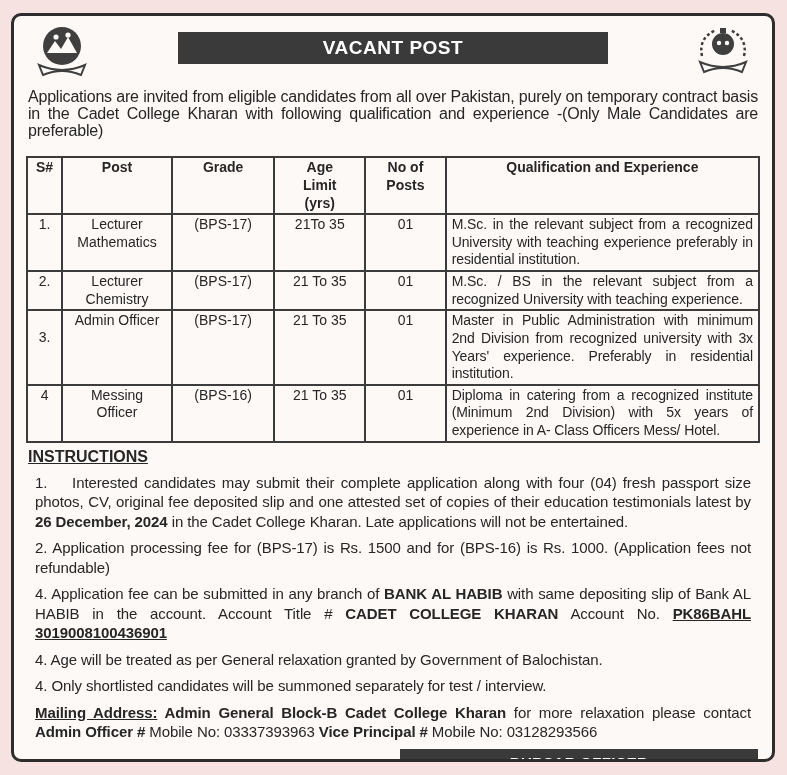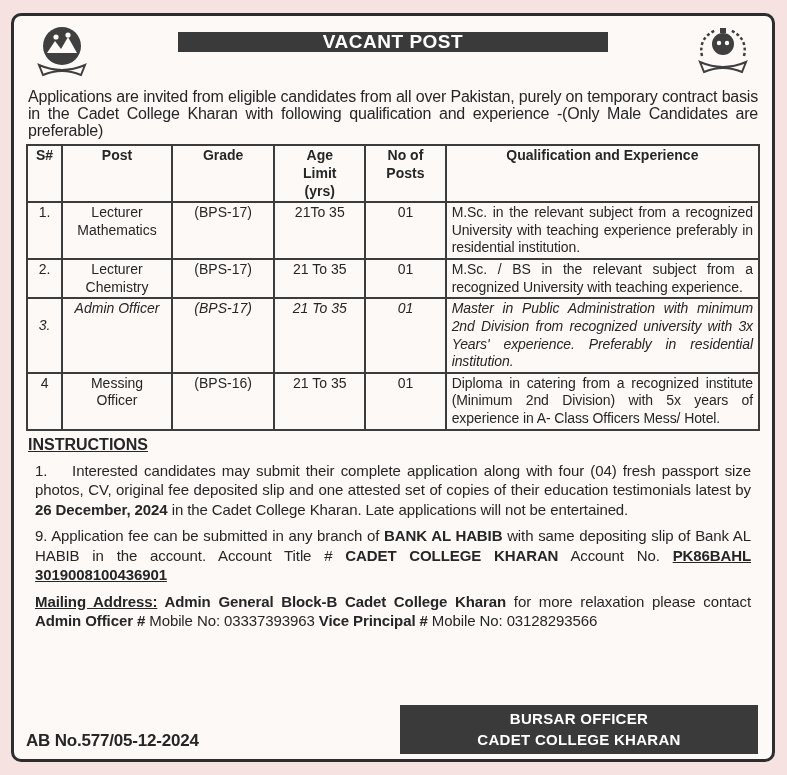--- a/index.html
+++ b/index.html
@@ -21,43 +21,43 @@
     padding: 6px 12px 3px 12px;
     display: flex; flex-direction: column;
     overflow: hidden;
   }
   
   .header { position: relative; height: 60px; flex: none; }
   .logo { position: absolute; top: 2px; }
   .logo-left { left: 4px; width: 64px; height: 58px; }
   .logo-right { right: 4px; width: 66px; height: 60px; }
   .banner {
-    margin: 10px auto 0; width: 430px; height: 20px;
+    margin: 10px auto 0; width: 430px; height: 32px;
     background: #3a3a3a; color: #fff;
     font-weight: bold; font-size: 19px; letter-spacing: .5px;
     display: flex; align-items: center; justify-content: center;
   }
   
   .intro {
-    margin: 6px 2px 2px; font-size: 16px; line-height: 1.07;
+    margin: 6px 2px 14px; font-size: 16px; line-height: 1.07;
     text-align: justify; letter-spacing: -0.2px;
   }
   
   table { width: 100%; border-collapse: collapse; table-layout: fixed; margin-top: 3px; }
   th, td {
     border: 2px solid #3c3c3c;
     padding: 1px 5px; vertical-align: top;
     font-size: 14px; line-height: 1.26;
   }
   th { font-weight: bold; text-align: center; white-space: pre-line; height: 50px; }
   td.c { text-align: center; white-space: pre-line; }
   td.qual { text-align: justify; letter-spacing: -0.1px; }
   tr.r1 td { height: 56px; }
   tr.r2 td { height: 38px; }
-  tr.r3 td { height: 74px; font-style: italic; }
+  tr.r3 td { height: 74px; }
   tr.r4 td { height: 54px; }
   td.down { padding-top: 18px; }
   
   .instructions { margin: 4px 2px 0; }
   .ins-title {
     font-weight: bold; text-decoration: underline;
     font-size: 16px; margin: 1px 0 3px;
   }
   p.ins {
     margin: 7px; font-size: 15px; line-height: 1.3;
@@ -162,21 +162,24 @@
       <td class="c">21 To 35</td>
       <td class="c">01</td>
       <td class="qual">Diploma in catering from a recognized institute (Minimum 2nd Division) with 5x years of experience in A- Class Officers Mess/ Hotel.</td>
     </tr>
   </tbody>
     </table>
 
   <div class="instructions">
     <div class="ins-title">INSTRUCTIONS</div>
     <p class="ins"><span>1.&nbsp;&nbsp;&nbsp;&nbsp;Interested candidates may submit their complete application along with four (04) fresh passport size photos, CV, original fee deposited slip and one attested set of copies of their education testimonials latest by </span><span class="b">26 December, 2024</span><span> in the Cadet College Kharan. Late applications will not be entertained.</span></p>
-    <p class="ins"><span>9. Application fee can be submitted in any branch of </span><span class="b">BANK AL HABIB</span><span> with same depositing slip of Bank AL HABIB in the account. Account Title # </span><span class="b">CADET COLLEGE KHARAN</span><span> Account No. </span><span class="bu">PK86BAHL 3019008100436901</span></p>
+    <p class="ins">2. Application processing fee for (BPS-17) is Rs. 1500 and for (BPS-16) is Rs. 1000. (Application fees not refundable)</p>
+    <p class="ins"><span>4. Application fee can be submitted in any branch of </span><span class="b">BANK AL HABIB</span><span> with same depositing slip of Bank AL HABIB in the account. Account Title # </span><span class="b">CADET COLLEGE KHARAN</span><span> Account No. </span><span class="bu">PK86BAHL 3019008100436901</span></p>
+    <p class="ins">4. Age will be treated as per General relaxation granted by Government of Balochistan.</p>
+    <p class="ins">4. Only shortlisted candidates will be summoned separately for test / interview.</p>
     <p class="ins"><span class="bu">Mailing Address:</span><span class="b"> Admin General Block-B Cadet College Kharan</span><span> for more relaxation please contact </span><span class="b">Admin Officer #</span><span> Mobile No: 03337393963 </span><span class="b">Vice Principal #</span><span> Mobile No: 03128293566</span></p>
   </div>
 
   <div class="bottom">
     <div class="refno">AB No.577/05-12-2024</div>
     <div class="sig">
       <div>BURSAR OFFICER</div>
       <div>CADET COLLEGE KHARAN</div>
     </div>
   </div>

